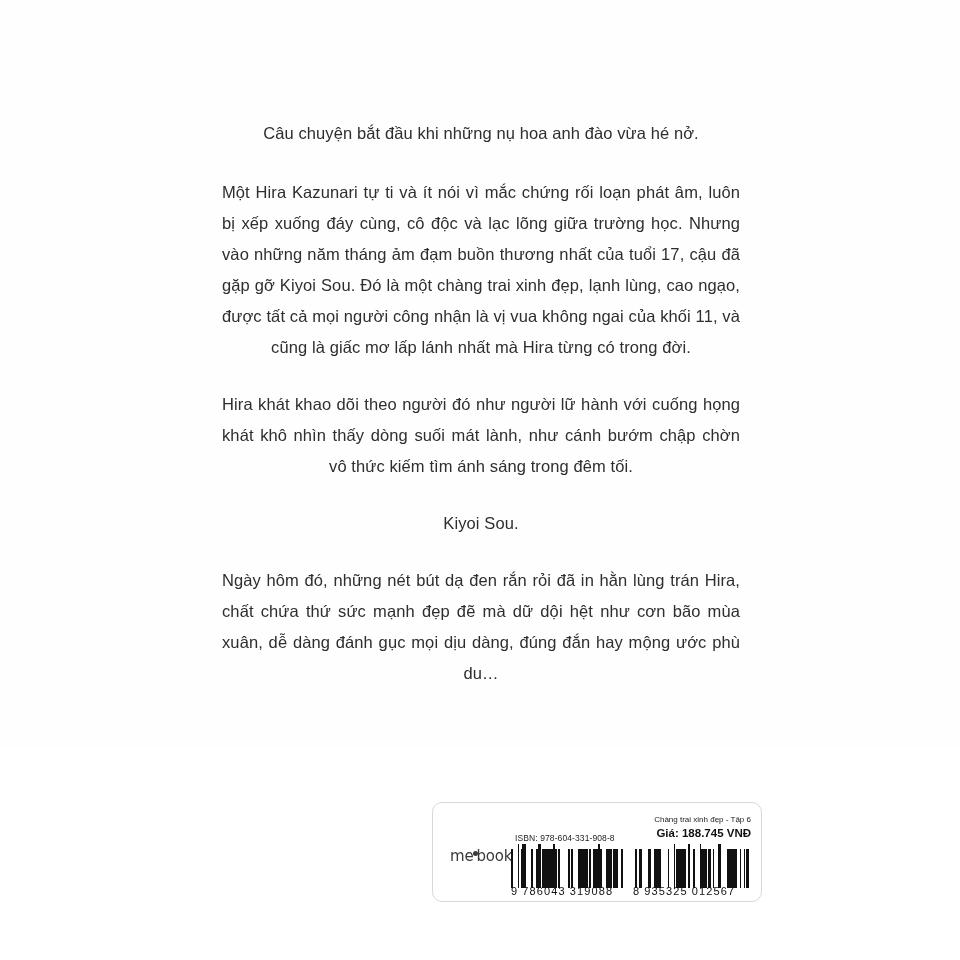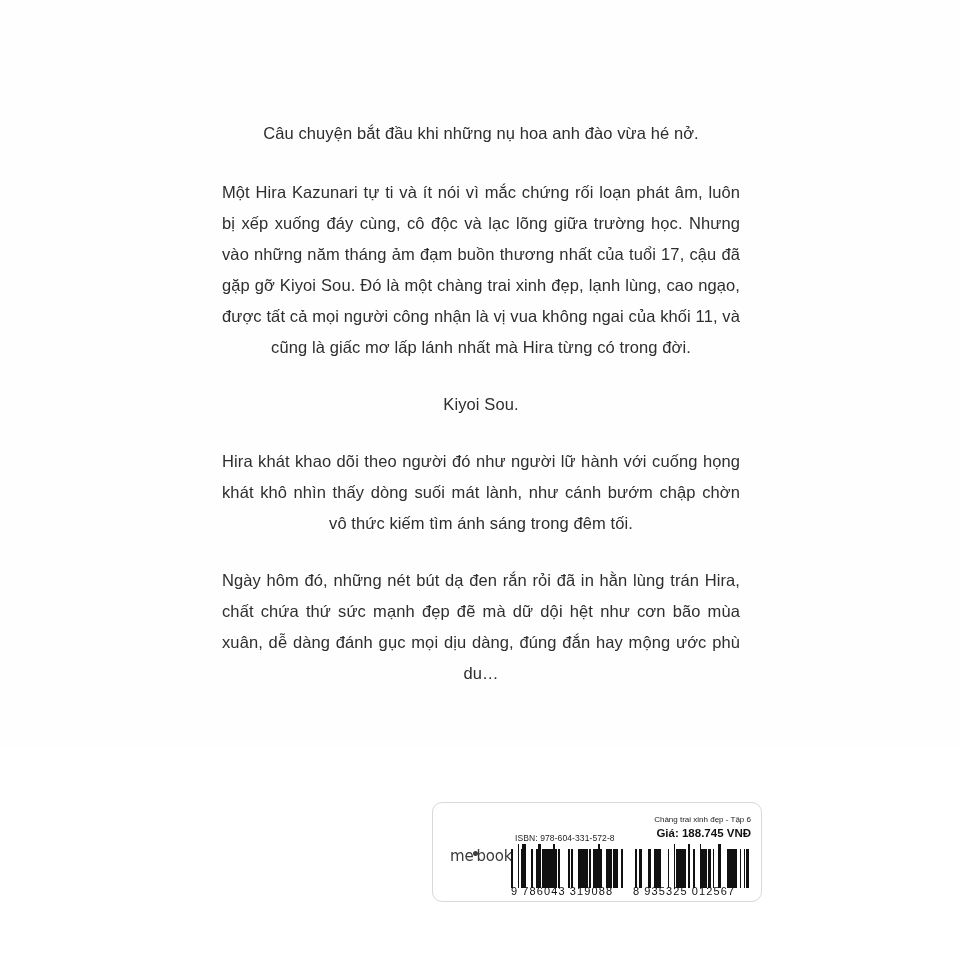--- a/index.html
+++ b/index.html
@@ -146,32 +146,32 @@
   .bc-digits.right { left: 200px; }
 </style>
 </head>
 <body>
 
 <div class="page">
 
   <div class="blurb">
     <p class="para lead">Câu chuyện bắt đầu khi những nụ hoa anh đào vừa hé nở.</p>
     <p class="para">Một Hira Kazunari tự ti và ít nói vì mắc chứng rối loạn phát âm, luôn bị xếp xuống đáy cùng, cô độc và lạc lõng giữa trường học. Nhưng vào những năm tháng ảm đạm buồn thương nhất của tuổi 17, cậu đã gặp gỡ Kiyoi Sou. Đó là một chàng trai xinh đẹp, lạnh lùng, cao ngạo, được tất cả mọi người công nhận là vị vua không ngai của khối 11, và cũng là giấc mơ lấp lánh nhất mà Hira từng có trong đời.</p>
+    <p class="para">Hira khát khao dõi theo người đó như người lữ hành với cuống họng khát khô nhìn thấy dòng suối mát lành, như cánh bướm chập chờn vô thức kiếm tìm ánh sáng trong đêm tối.</p>
     <p class="para name">Kiyoi Sou.</p>
-    <p class="para">Hira khát khao dõi theo người đó như người lữ hành với cuống họng khát khô nhìn thấy dòng suối mát lành, như cánh bướm chập chờn vô thức kiếm tìm ánh sáng trong đêm tối.</p>
     <p class="para">Ngày hôm đó, những nét bút dạ đen rắn rỏi đã in hằn lùng trán Hira, chất chứa thứ sức mạnh đẹp đẽ mà dữ dội hệt như cơn bão mùa xuân, dễ dàng đánh gục mọi dịu dàng, đúng đắn hay mộng ước phù du…</p>
   </div>
 
   <div class="footer-box">
 
     <div class="logo">
       <span>me</span><span class="dot"></span><span>books</span>
     </div>
 
-    <div class="isbn-label">ISBN: 978-604-331-572-8</div>
+    <div class="isbn-label">ISBN: 978-604-331-908-8</div>
 
     <div class="title-line">Chàng trai xinh đẹp - Tập 6</div>
     <div class="price-line">Giá: 188.745 VNĐ</div>
 
     <div class="barcode left" id="bc-left">
         <span class="bar" style="width: 2px; background: rgb(17, 17, 17); height: 88%;"></span>
         <span class="bar" style="width: 2px; background: transparent; height: 88%;"></span>
         <span class="bar" style="width: 3px; background: transparent; height: 88%;"></span>
         <span class="bar" style="width: 1px; background: rgb(17, 17, 17); height: 100%;"></span>
         <span class="bar" style="width: 2px; background: transparent; height: 88%;"></span>

